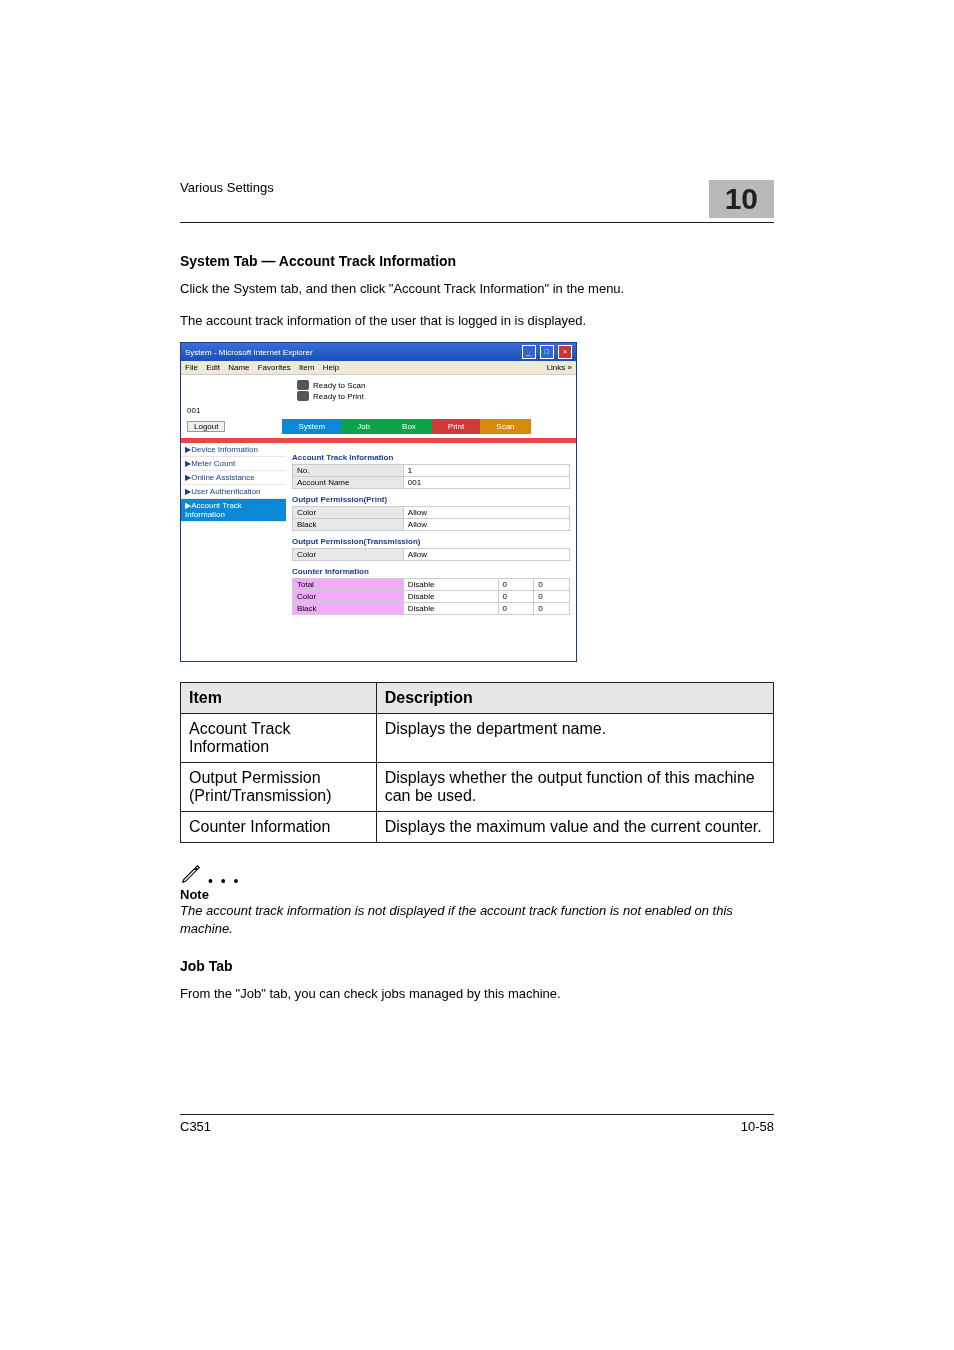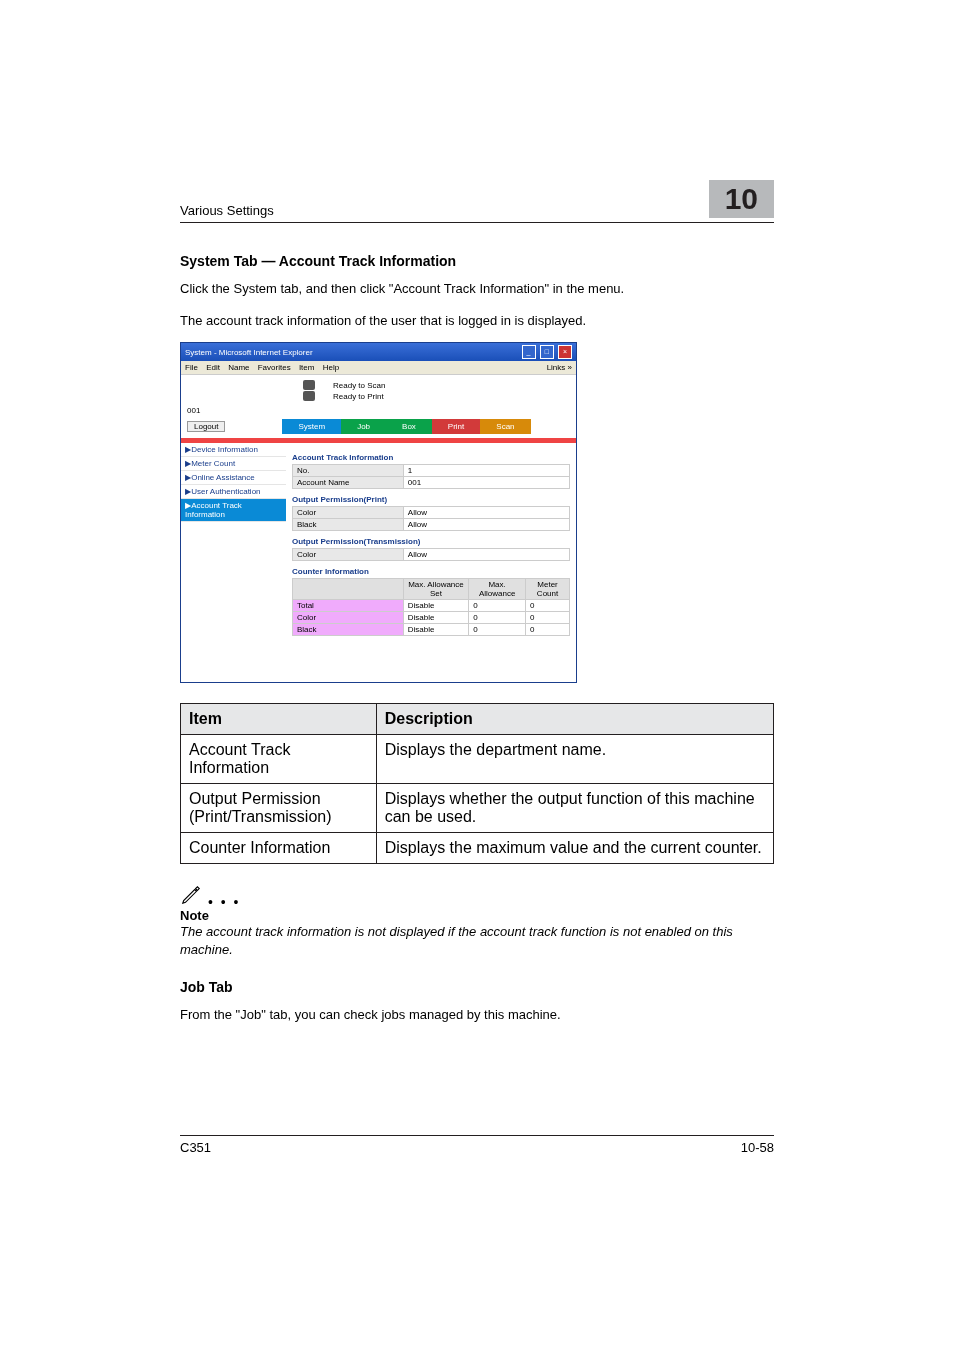--- a/index.html
+++ b/index.html
@@ -9,21 +9,21 @@
     color: #000;
     width: 954px;
   }
   .page {
     padding: 180px 180px 60px 180px;
     box-sizing: border-box;
   }
   .header-row {
     display: flex;
     justify-content: space-between;
-    align-items: flex-end;
+    align-items: flex-start;
     border-bottom: 1px solid #231f20;
     padding-bottom: 4px;
     margin-bottom: 30px;
   }
   .header-row .section-title {
     font-size: 13px;
   }
   .chapter-badge {
     background: #b7b9bb;
     color: #231f20;
@@ -64,21 +64,21 @@
     background:#c33; border:1px solid #fff; font-size:7px; text-align:center; line-height:12px; color:#fff;
   }
   .titlebar .wbtns span.min{background:#36c;}
   .titlebar .wbtns span.max{background:#36c;}
   .menubar {
     background:#ece9d8; padding:2px 4px; font-size:8px; color:#000;
     display:flex; justify-content:space-between; border-bottom:1px solid #ccc;
   }
   .menubar .mitems span{margin-right:6px;}
   .status-area{padding:4px 6px 2px 110px; background:#fff;}
-  .status-line{display:flex; align-items:center; gap:18px; font-size:8px; margin:1px 12px;}
+  .status-line{display:flex; align-items:center; gap:4px; font-size:8px; margin:1px 6px;}
   .printer-icon{width:12px;height:10px;background:#555;border-radius:2px;display:inline-block;}
   .topbar{padding:2px 6px 4px 6px; display:flex; align-items:center; gap:4px;}
   .small-btn{font-size:8px; padding:0 6px; border:1px solid #999; background:#efefef;}
   .tabs{display:flex; font-size:8px;}
   .tab{flex:0 0 auto; padding:3px 16px; color:#fff; text-align:center;}
   .tab.sys{background:#0a8ad6;}
   .tab.job{background:#0aa24a;}
   .tab.box{background:#0aa24a;}
   .tab.print{background:#d23a3a;}
   .tab.scan{background:#d78a0a;}
@@ -233,26 +233,20 @@
           <tbody>
               <tr>
                 <td class="lab">Color</td>
                 <td>Allow</td>
               </tr>
         </tbody>
           </table>
         <div class="h">Counter Information</div>
         <table class="info ctr">
           <tbody>
-              <tr>
-            <th></th>
-            <th>Max. Allowance Set</th>
-            <th>Max. Allowance</th>
-            <th>Meter Count</th>
-          </tr>
           <tr>
             <td class="lab">Total</td>
             <td>Disable</td>
             <td>0</td>
             <td>0</td>
           </tr>
           <tr>
             <td class="lab">Color</td>
             <td>Disable</td>
             <td>0</td>

